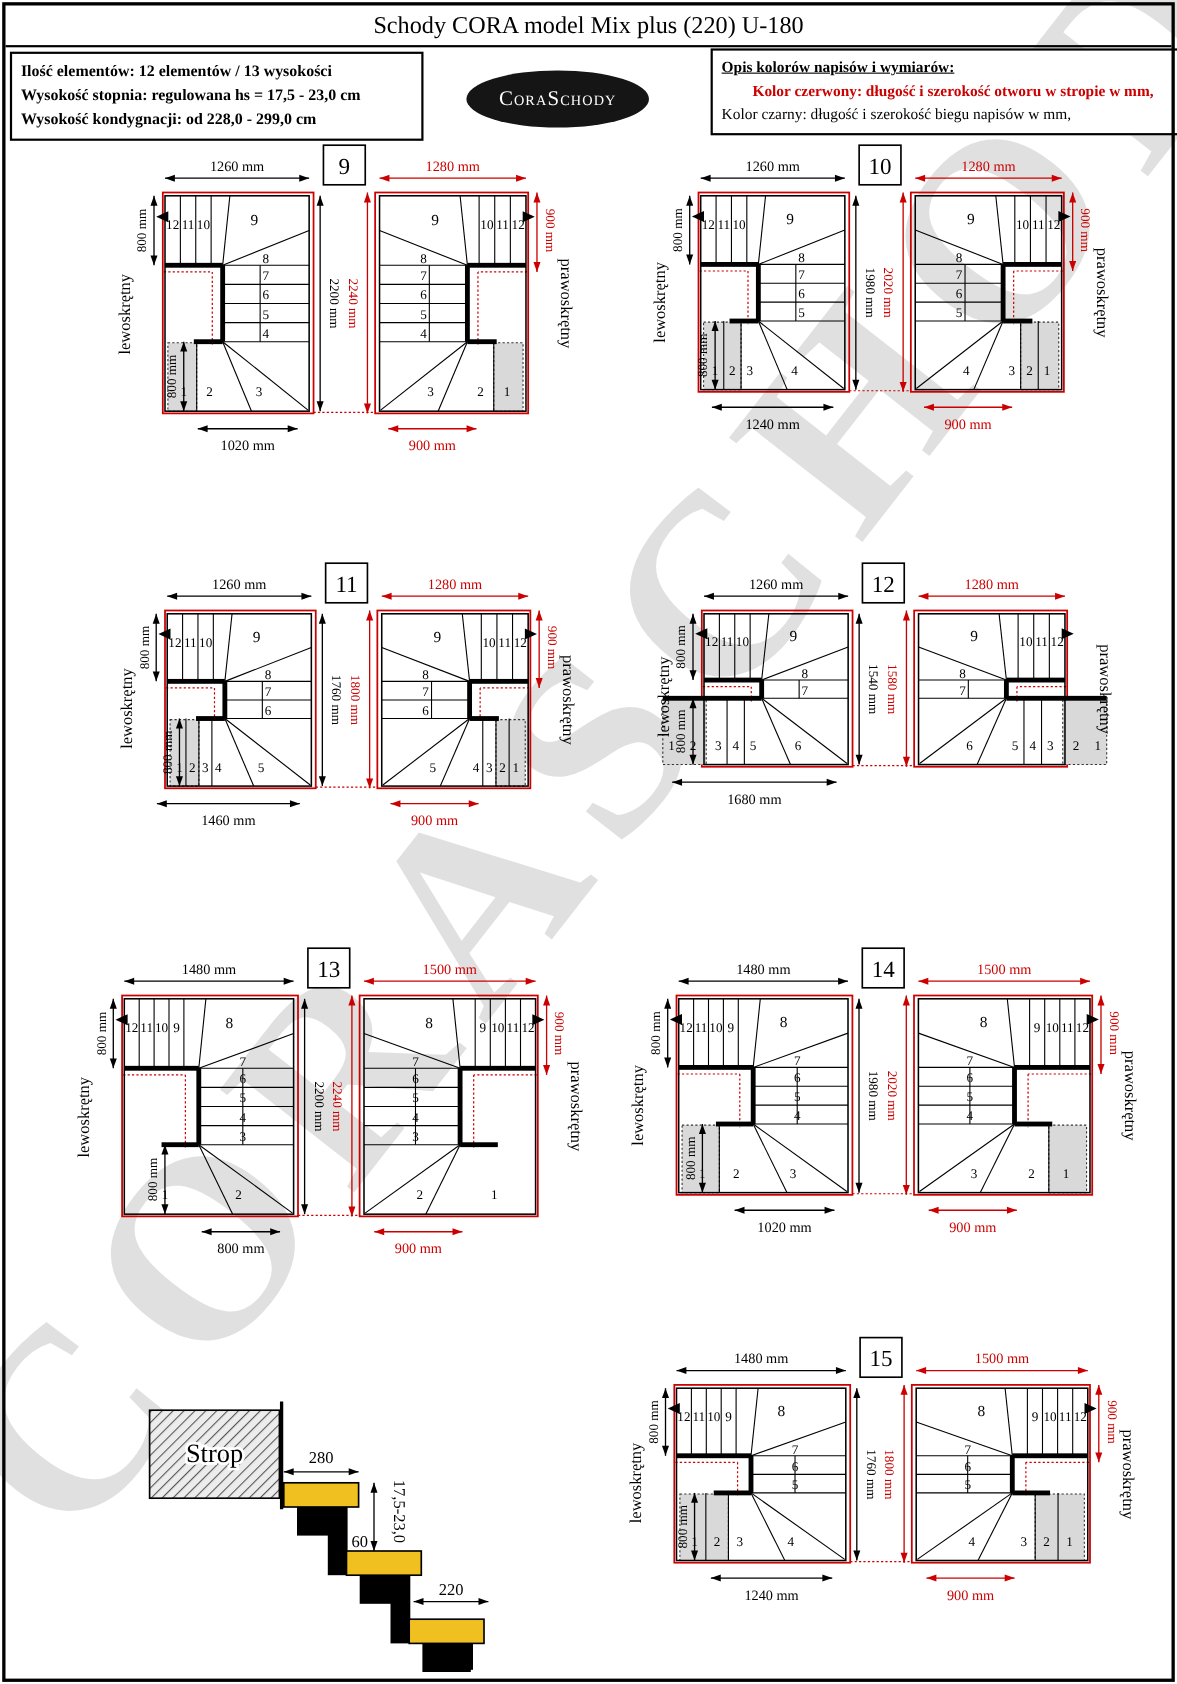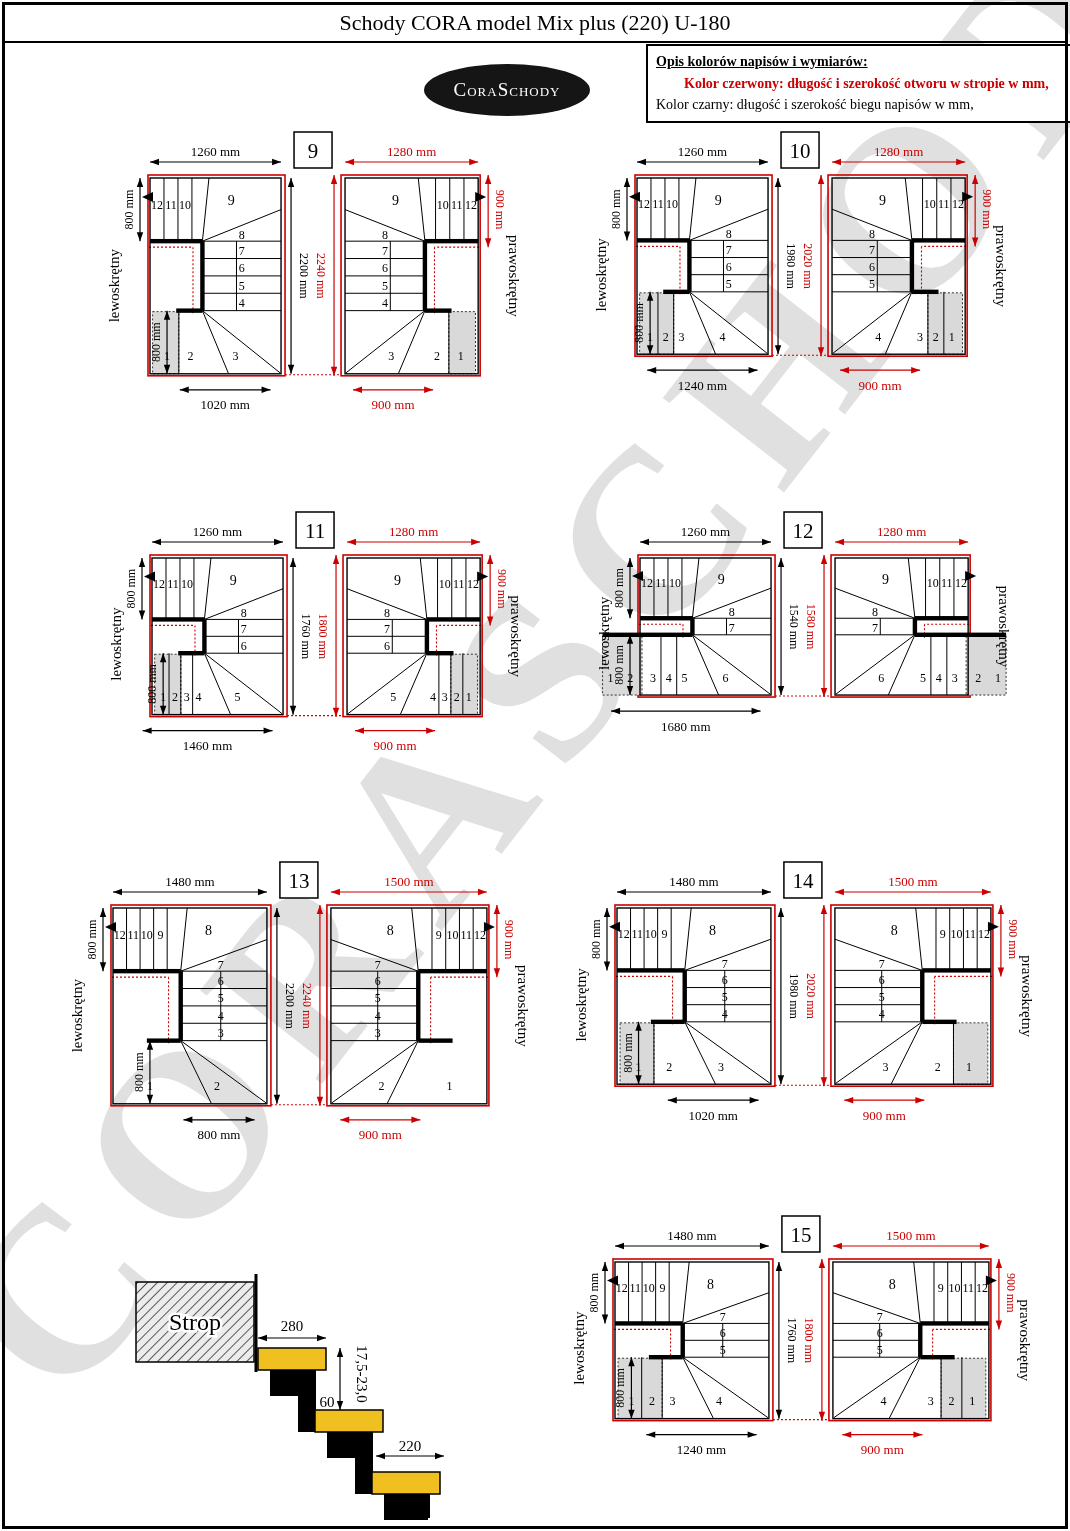--- a/index.html
+++ b/index.html
@@ -29,20 +29,25 @@
 <body>
 
 <div id="page">
   <div id="watermark">CORASCHODY</div>
   <div id="frame"></div>
 
   <div id="titlebar">
     <span id="title">Schody CORA model Mix plus (220) U-180</span>
   </div>
 
+  <div id="infobox">
+    <div>Ilość elementów: 12 elementów / 13 wysokości</div>
+    <div>Wysokość stopnia: regulowana  hs = 17,5 - 23,0 cm</div>
+    <div>Wysokość kondygnacji: od 228,0 - 299,0 cm</div>
+  </div>
 
   <div id="logo">
     <span>CoraSchody</span>
   </div>
 
   <div id="legendbox">
     <div class="legend-heading">Opis kolorów napisów i wymiarów:</div>
     <div class="legend-red" style="color: rgb(204, 0, 0); margin-left: 28px;">Kolor czerwony:  długość i szerokość otworu w stropie w mm,</div>
     <div>Kolor czarny:  długość i szerokość biegu napisów w mm,</div>
   </div>

